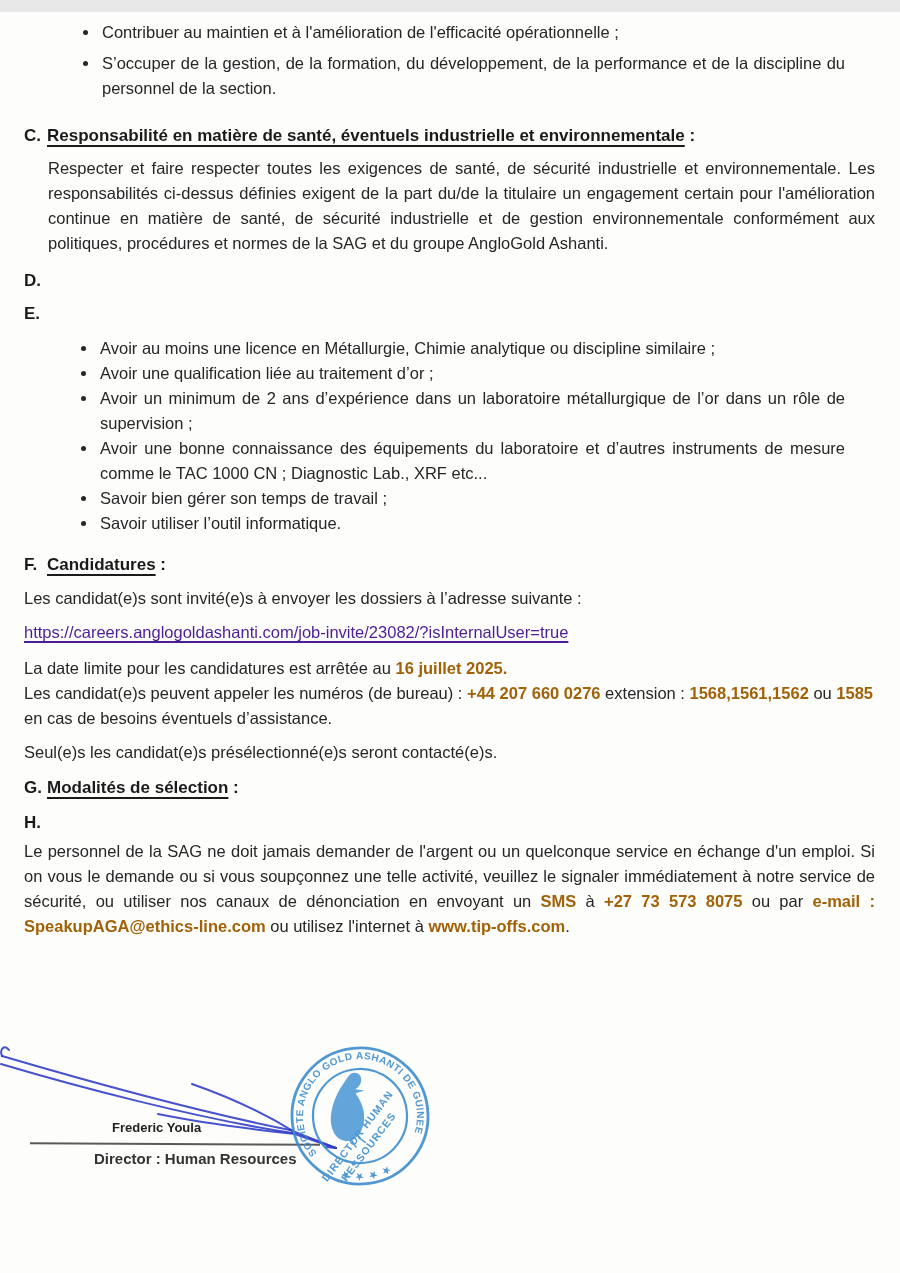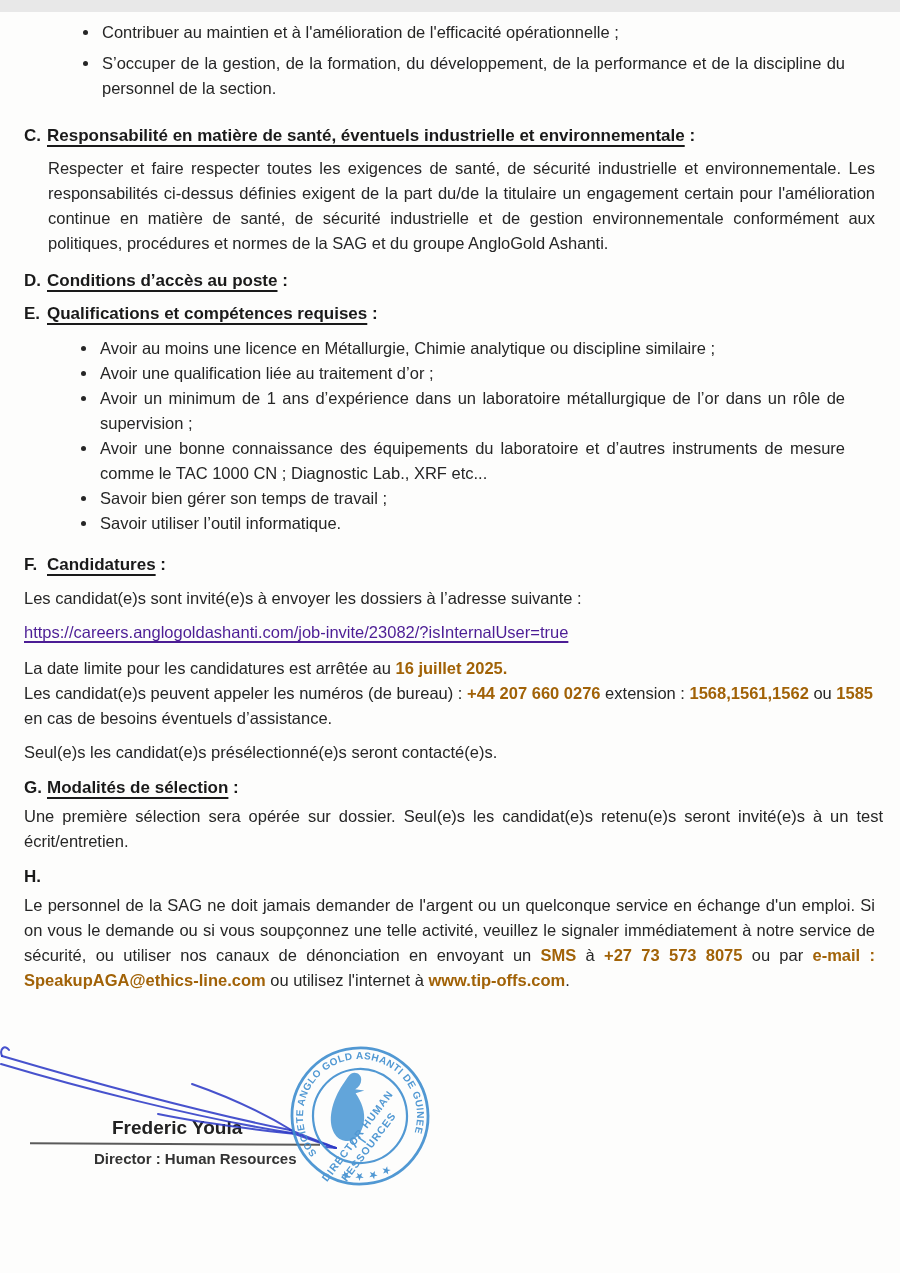--- a/index.html
+++ b/index.html
@@ -25,21 +25,21 @@
   .sec-head .u{text-decoration:underline;text-decoration-thickness:1.5px;text-underline-offset:4px;}
   .mb8{margin-bottom:8px;}.mb9{margin-bottom:9px;}.mb10{margin-bottom:10px;}
   .mt9{margin-top:9px;}.mt10{margin-top:10px;}.mt11{margin-top:11px;}
   .body-c{margin:0 0 12px 24px;}
   .body-d{margin:0 30px 14px 24px;}
   .body-g{margin:4px -8px 10px 0;}
   .body-h{margin:4px 0 0 0;}
 
   .link{color:#4c1d95;text-decoration:underline;text-decoration-thickness:1.5px;text-underline-offset:3px;}
 
-  .sig-name{position:absolute;left:112px;top:1103px;font-weight:bold;font-size:19px;color:#222;}
+  .sig-name{position:absolute;left:112px;top:1103px;font-weight:bold;font-size:13px;color:#222;}
   .sig-rule{position:absolute;left:30px;top:1131px;width:290px;height:2px;background:#5a5a5a;transform:rotate(0.3deg);}
   .sig-title{position:absolute;left:94px;top:1134px;font-size:15px;color:#333;font-weight:bold;}
   .sig-svg{position:absolute;left:0;top:1030px;width:900px;height:243px;pointer-events:none;}
 
   .ink{fill:none;stroke:#2d3ac6;stroke-width:2;stroke-linecap:round;opacity:.88;}
   .stamp-ring{fill:none;stroke:#3f8ecf;}
   .stamp-text{fill:#3f8ecf;font-family:"Liberation Sans","DejaVu Sans",sans-serif;font-weight:bold;font-size:10px;letter-spacing:.5px;}
   .stamp-stars{fill:#3f8ecf;font-size:11px;}
   .stamp-inner{fill:#3f8ecf;font-family:"Liberation Sans","DejaVu Sans",sans-serif;font-weight:bold;font-size:10.5px;letter-spacing:1px;text-anchor:middle;}
   .bird{fill:#4293d3;opacity:.92;}
@@ -58,31 +58,29 @@
     </ul>
 
     <div class="sec-head mb8">
       <span class="letter">C.</span>
       <span><span class="u">Responsabilité en matière de santé, éventuels industrielle et environnementale</span><span> :</span></span>
     </div>
     <p class="body-c just">Respecter et faire respecter toutes les exigences de santé, de sécurité industrielle et environnementale. Les responsabilités ci-dessus définies exigent de la part du/de la titulaire un engagement certain pour l'amélioration continue en matière de santé, de sécurité industrielle et de gestion environnementale conformément aux politiques, procédures et normes de la SAG et du groupe AngloGold Ashanti.</p>
 
     <div class="sec-head mb8">
       <span class="letter">D.</span>
-      <span><span class="u">Conditions d’accès au poste</span><span> :</span></span>
     </div>
 
     <div class="sec-head mb10">
       <span class="letter">E.</span>
-      <span><span class="u">Qualifications et compétences requises</span><span> :</span></span>
     </div>
     <ul class="blist quals">
       <li>Avoir au moins une licence en Métallurgie, Chimie analytique ou discipline similaire ;</li>
       <li>Avoir une qualification liée au traitement d’or ;</li>
-      <li class="just">Avoir un minimum de 1 ans d’expérience dans un laboratoire métallurgique de l’or dans un rôle de supervision ;</li>
+      <li class="just">Avoir un minimum de 2 ans d’expérience dans un laboratoire métallurgique de l’or dans un rôle de supervision ;</li>
       <li class="just">Avoir une bonne connaissance des équipements du laboratoire et d’autres instruments de mesure comme le TAC 1000 CN ; Diagnostic Lab., XRF etc...</li>
       <li>Savoir bien gérer son temps de travail ;</li>
       <li>Savoir utiliser l’outil informatique.</li>
     </ul>
 
     <div class="sec-head mb9">
       <span class="letter">F.</span>
       <span><span class="u">Candidatures</span><span> :</span></span>
     </div>
     <p>Les candidat(e)s sont invité(e)s à envoyer les dossiers à l’adresse suivante :</p>
@@ -90,21 +88,20 @@
 
     <p class="mt11"><span>La date limite pour les candidatures est arrêtée au </span><b>16 juillet 2025.</b></p>
     <p><span>Les candidat(e)s peuvent appeler les numéros (de bureau) : </span><b>+44 207 660 0276</b><span> extension : </span><b>1568,1561,1562</b><span> ou </span><b>1585</b><span> en cas de besoins éventuels d’assistance.</span></p>
 
     <p class="mt9">Seul(e)s les candidat(e)s présélectionné(e)s seront contacté(e)s.</p>
 
     <div class="sec-head mt10">
       <span class="letter">G.</span>
       <span><span class="u">Modalités de sélection</span><span> :</span></span>
     </div>
-    <p class="body-g just">Une première sélection sera opérée sur dossier. Seul(e)s les candidat(e)s retenu(e)s seront invité(e)s à un test écrit/entretien.</p>
 
     <div class="sec-head mt10">
       <span class="letter">H.</span>
     </div>
     <p class="body-h just"><span>Le personnel de la SAG ne doit jamais demander de l'argent ou un quelconque service en échange d'un emploi. Si on vous le demande ou si vous soupçonnez une telle activité, veuillez le signaler immédiatement à notre service de sécurité, ou utiliser nos canaux de dénonciation en envoyant un </span><b>SMS</b><span> à </span><b>+27 73 573 8075</b><span> ou par </span><b>e-mail : SpeakupAGA@ethics-line.com</b><span> ou utilisez l'internet à </span><b>www.tip-offs.com</b><span>.</span></p>
 
   </div>
 
   <div class="sig-name">Frederic Youla</div>
   <div class="sig-rule"></div>

